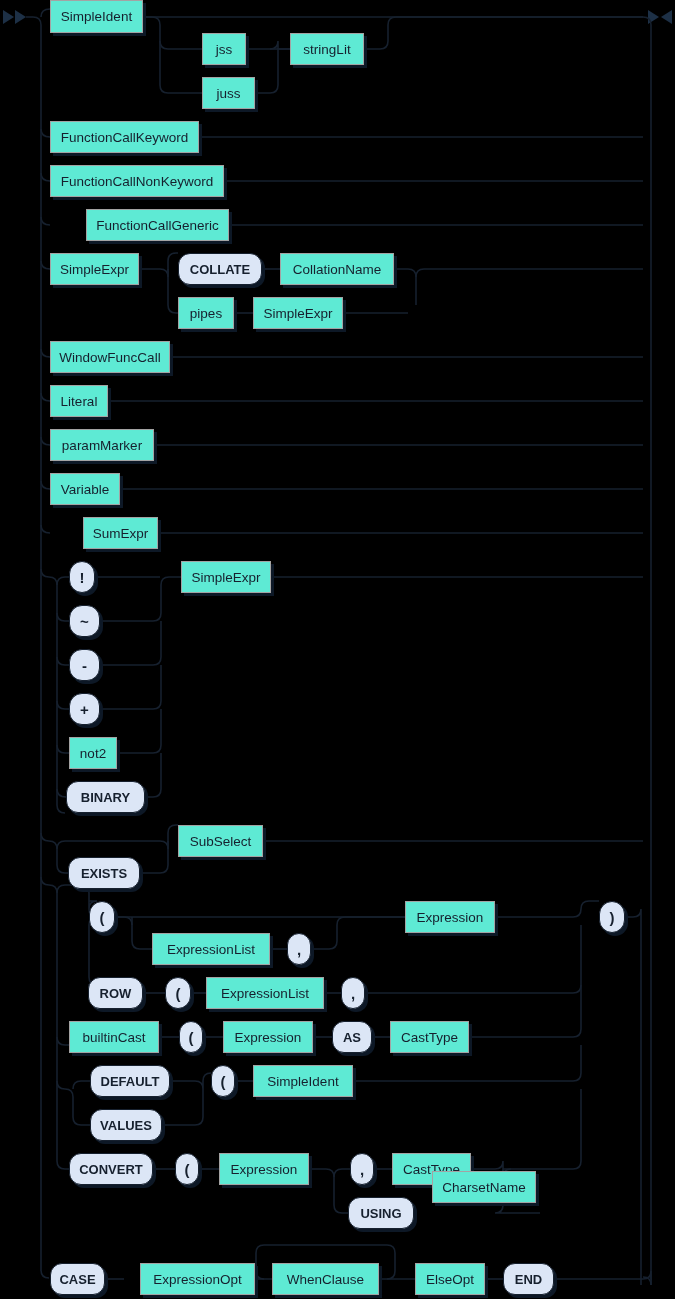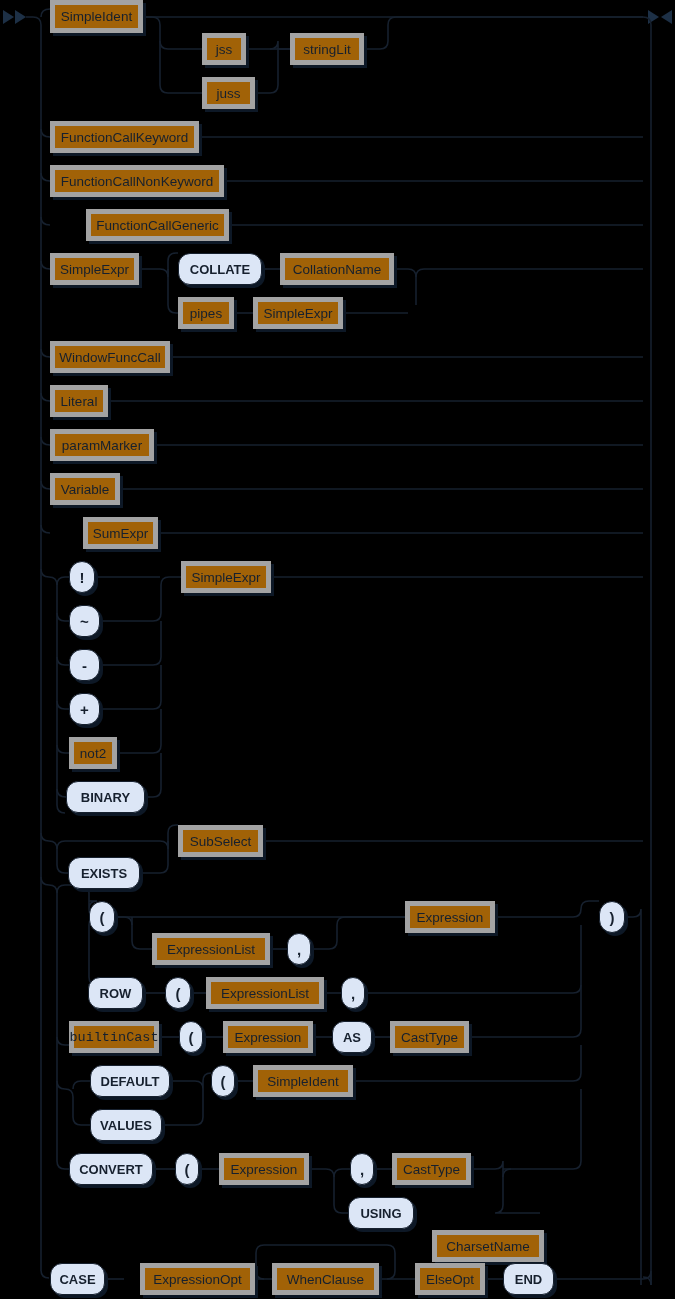--- a/index.html
+++ b/index.html
@@ -3,21 +3,21 @@
 <meta charset="utf-8">
 <style>
   html,body{margin:0;padding:0;background:#000;}
   body{width:675px;height:1299px;overflow:hidden;font-family:"Liberation Sans",sans-serif;}
   #stage{position:relative;width:675px;height:1299px;background:#000;}
   svg#rails{position:absolute;left:0;top:0;width:675px;height:1299px;}
 
   .node{position:absolute;display:flex;align-items:center;justify-content:center;
         box-sizing:border-box;white-space:nowrap;color:#16202e;}
   
-  .nt{background:#a16207;border:5px solid #a3a3a3;
+  .nt{background:#5eead4;border:1px solid #a3a3a3;
       box-shadow:3px 3px 0 0 #0d1826;font-size:13.5px;font-weight:400;}
   
   .tm{background:#dce6f6;border:1.4px solid #16202e;border-radius:12px;
       box-shadow:3px 3px 0 0 #0d1826;font-size:13px;font-weight:700;}
   .tm.sym{font-size:15px;font-weight:700;border-radius:13px;}
 </style>
 </head>
 <body>
 
 <div id="stage">
@@ -187,38 +187,38 @@
   <div class="node nt" style="left:152px;top:933px;width:118px;height:32px;">ExpressionList</div>
   <div class="node tm sym" style="left:287px;top:933px;width:24px;height:32px;">,</div>
   <div class="node nt" style="left:405px;top:901px;width:90px;height:32px;">Expression</div>
   <div class="node tm sym" style="left:599px;top:901px;width:26px;height:32px;">)</div>
 
   <div class="node tm" style="left:88px;top:977px;width:55px;height:32px;">ROW</div>
   <div class="node tm sym" style="left:165px;top:977px;width:26px;height:32px;">(</div>
   <div class="node nt" style="left:206px;top:977px;width:118px;height:32px;">ExpressionList</div>
   <div class="node tm sym" style="left:341px;top:977px;width:24px;height:32px;">,</div>
 
-  <div class="node nt" style="left:69px;top:1021px;width:90px;height:32px;font-family:Liberation Mono, monospace;">builtinCast</div>
+  <div class="node nt" style="left:69px;top:1021px;width:90px;height:32px;">builtinCast</div>
   <div class="node tm sym" style="left:179px;top:1021px;width:24px;height:32px;">(</div>
   <div class="node nt" style="left:223px;top:1021px;width:90px;height:32px;">Expression</div>
   <div class="node tm" style="left:332px;top:1021px;width:40px;height:32px;text-align:right;">AS</div>
   <div class="node nt" style="left:390px;top:1021px;width:79px;height:32px;">CastType</div>
 
   <div class="node tm" style="left:90px;top:1065px;width:80px;height:32px;">DEFAULT</div>
   <div class="node tm sym" style="left:211px;top:1065px;width:24px;height:32px;">(</div>
   <div class="node nt" style="left:253px;top:1065px;width:100px;height:32px;">SimpleIdent</div>
   <div class="node tm" style="left:90px;top:1109px;width:72px;height:32px;">VALUES</div>
 
   <div class="node tm" style="left:69px;top:1153px;width:84px;height:32px;">CONVERT</div>
   <div class="node tm sym" style="left:175px;top:1153px;width:24px;height:32px;">(</div>
   <div class="node nt" style="left:219px;top:1153px;width:90px;height:32px;">Expression</div>
   <div class="node tm sym" style="left:350px;top:1153px;width:24px;height:32px;">,</div>
   <div class="node nt" style="left:392px;top:1153px;width:79px;height:32px;">CastType</div>
   <div class="node tm" style="left:348px;top:1197px;width:66px;height:32px;">USING</div>
-  <div class="node nt" style="left:432px;top:1230px;width:112px;height:32px;">CharsetName</div>
+  <div class="node nt" style="left:432px;top:1171px;width:104px;height:32px;">CharsetName</div>
 
   <div class="node tm" style="left:50px;top:1263px;width:55px;height:32px;">CASE</div>
   <div class="node nt" style="left:140px;top:1263px;width:115px;height:32px;">ExpressionOpt</div>
   <div class="node nt" style="left:272px;top:1263px;width:107px;height:32px;">WhenClause</div>
   <div class="node nt" style="left:415px;top:1263px;width:70px;height:32px;">ElseOpt</div>
   <div class="node tm" style="left:503px;top:1263px;width:51px;height:32px;">END</div>
 
 </div>
 
 </body></html>

